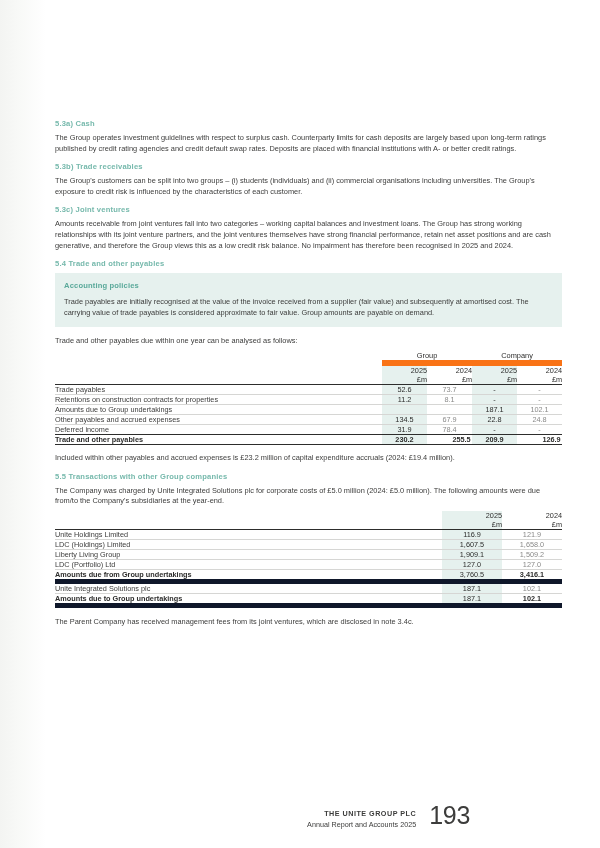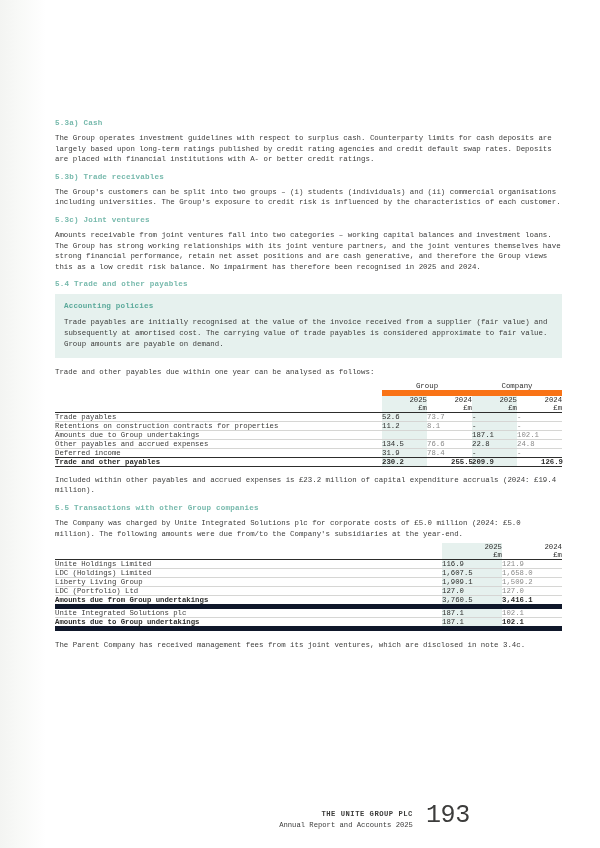--- a/index.html
+++ b/index.html
@@ -21,21 +21,20 @@
     left: 0; top: 0;
     width: 46px; height: 848px;
     background: linear-gradient(to right, #f3f4f2 0%, #f8f9f7 40%, #ffffff 100%);
     pointer-events: none;
   }
   .page {
     position: absolute;
     left: 0; top: 0;
     width: 508px;
     height: 848px;
-    font-family: Liberation Mono, monospace;
   }
   .content {
     position: absolute;
     left: 55px;
     top: 118px;
     width: 507px;
   }
   h3.sect {
     font-size: 7.6px;
     line-height: 11px;
@@ -87,21 +86,21 @@
     padding: 0;
     vertical-align: bottom;
     font-weight: normal;
   }
   .lbl {
     text-align: left;
     padding: 3.2px 0 3.2px 4px;
     color: #3c3c3b;
   }
   .num {
-    text-align: left;
+    text-align: center;
     padding: 3.2px 6px 3.2px 2px;
     white-space: nowrap;
   }
   .cur  { color: #2d2d2c; font-weight: bold; }
   .prev { color: #8a8a89; }
   .tint { background: #e6f1ee; }
 
   
   .grp-head {
     text-align: center;
@@ -251,21 +250,21 @@
           <tr class="rowline">
             <td class="lbl">Amounts due to Group undertakings</td>
             <td class="num cur tint"></td>
             <td class="num prev"></td>
             <td class="num cur tint">187.1</td>
             <td class="num prev">102.1</td>
           </tr>
           <tr class="rowline">
             <td class="lbl">Other payables and accrued expenses</td>
             <td class="num cur tint">134.5</td>
-            <td class="num prev">76.6</td>
+            <td class="num prev">67.9</td>
             <td class="num cur tint">22.8</td>
             <td class="num prev">24.8</td>
           </tr>
           <tr>
             <td class="lbl">Deferred income</td>
             <td class="num cur tint">31.9</td>
             <td class="num prev">78.4</td>
             <td class="num cur tint">-</td>
             <td class="num prev">-</td>
           </tr>

